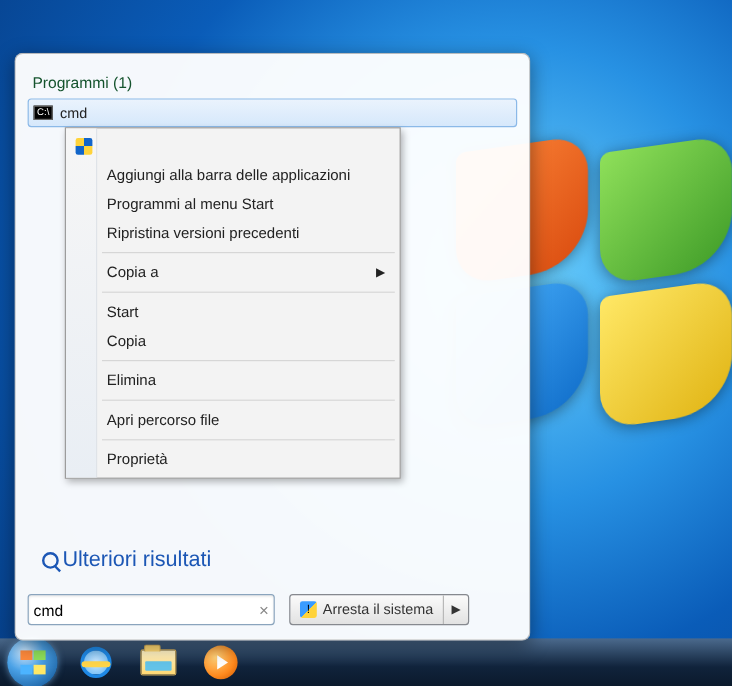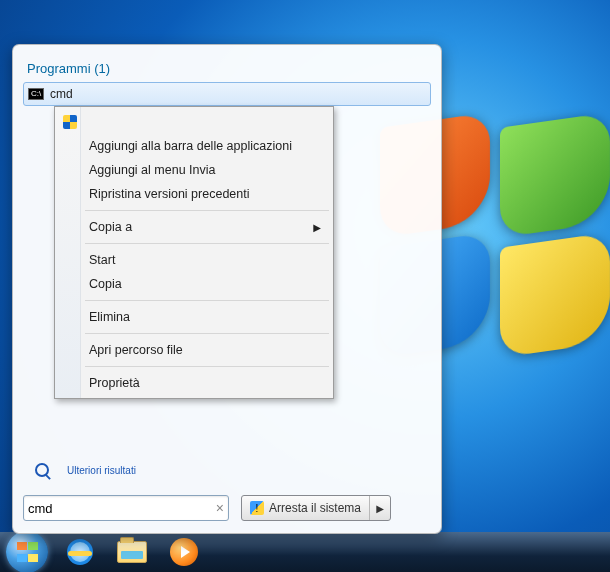--- a/index.html
+++ b/index.html
@@ -22,39 +22,39 @@
   
   .startmenu {
     position: absolute; left: 12px; top: 44px; width: 430px; height: 490px;
     background: rgba(255,255,255,.96);
     border: 1px solid rgba(0,0,0,.25);
     border-radius: 7px;
     box-shadow: 0 4px 16px rgba(0,0,0,.4);
     z-index: 5;
     padding: 8px 10px 0 10px;
   }
-  .section-label { font-size: 13px; color: #0369a1; margin: 8px 4px 6px 4px; }
+  .section-label { font-size: 13px; color: #14532d; margin: 8px 4px 6px 4px; }
   .result {
     display: flex; align-items: center; gap: 6px;
     height: 24px; padding: 0 4px;
     border: 1px solid #8bb9e8;
     border-radius: 3px;
     background: linear-gradient(#eaf3fd,#d6e8fb);
     font-size: 12px;
     color: #222;
   }
   .cmd-icon {
     width: 16px; height: 12px; background: #000; border: 1px solid #666;
     display: inline-flex; align-items: center; justify-content: center;
     color: #fff; font-size: 8px; line-height: 1;
   }
   .bottom-links {
     position: absolute; left: 22px; bottom: 56px;
-    font-size: 10px; color: #1c57b5;
-    display: flex; align-items: center; gap: 18px;
+    font-size: 18px; color: #1c57b5;
+    display: flex; align-items: center; gap: 3px;
   }
   .mag-icon {
     width: 14px; height: 14px; border: 2px solid #1c57b5; border-radius: 50%; position: relative;
   }
   .mag-icon::after { content:""; position:absolute; width:6px; height:2px; background:#1c57b5; bottom:-3px; right:-4px; transform: rotate(45deg); }
 
   .footer-row {
     position: absolute; left: 10px; right: 10px; bottom: 12px;
     display: flex; align-items: center; gap: 12px;
   }
@@ -176,21 +176,21 @@
   <div class="ctx-icon-gutter"></div>
   <div class="ctx-item">
     <span class="ctx-icon">
         <span class="shield-uac"></span>
       </span>
   </div>
   <div class="ctx-item">
     <span>Aggiungi alla barra delle applicazioni</span>
   </div>
   <div class="ctx-item">
-    <span>Aggiungi al menu Invia</span>
+    <span>Programmi al menu Start</span>
   </div>
   <div class="ctx-item">
     <span>Ripristina versioni precedenti</span>
   </div>
   <div class="ctx-sep"></div>
   <div class="ctx-item">
     <span>Copia a</span>
     <span class="sub">▶</span>
   </div>
   <div class="ctx-sep"></div>

